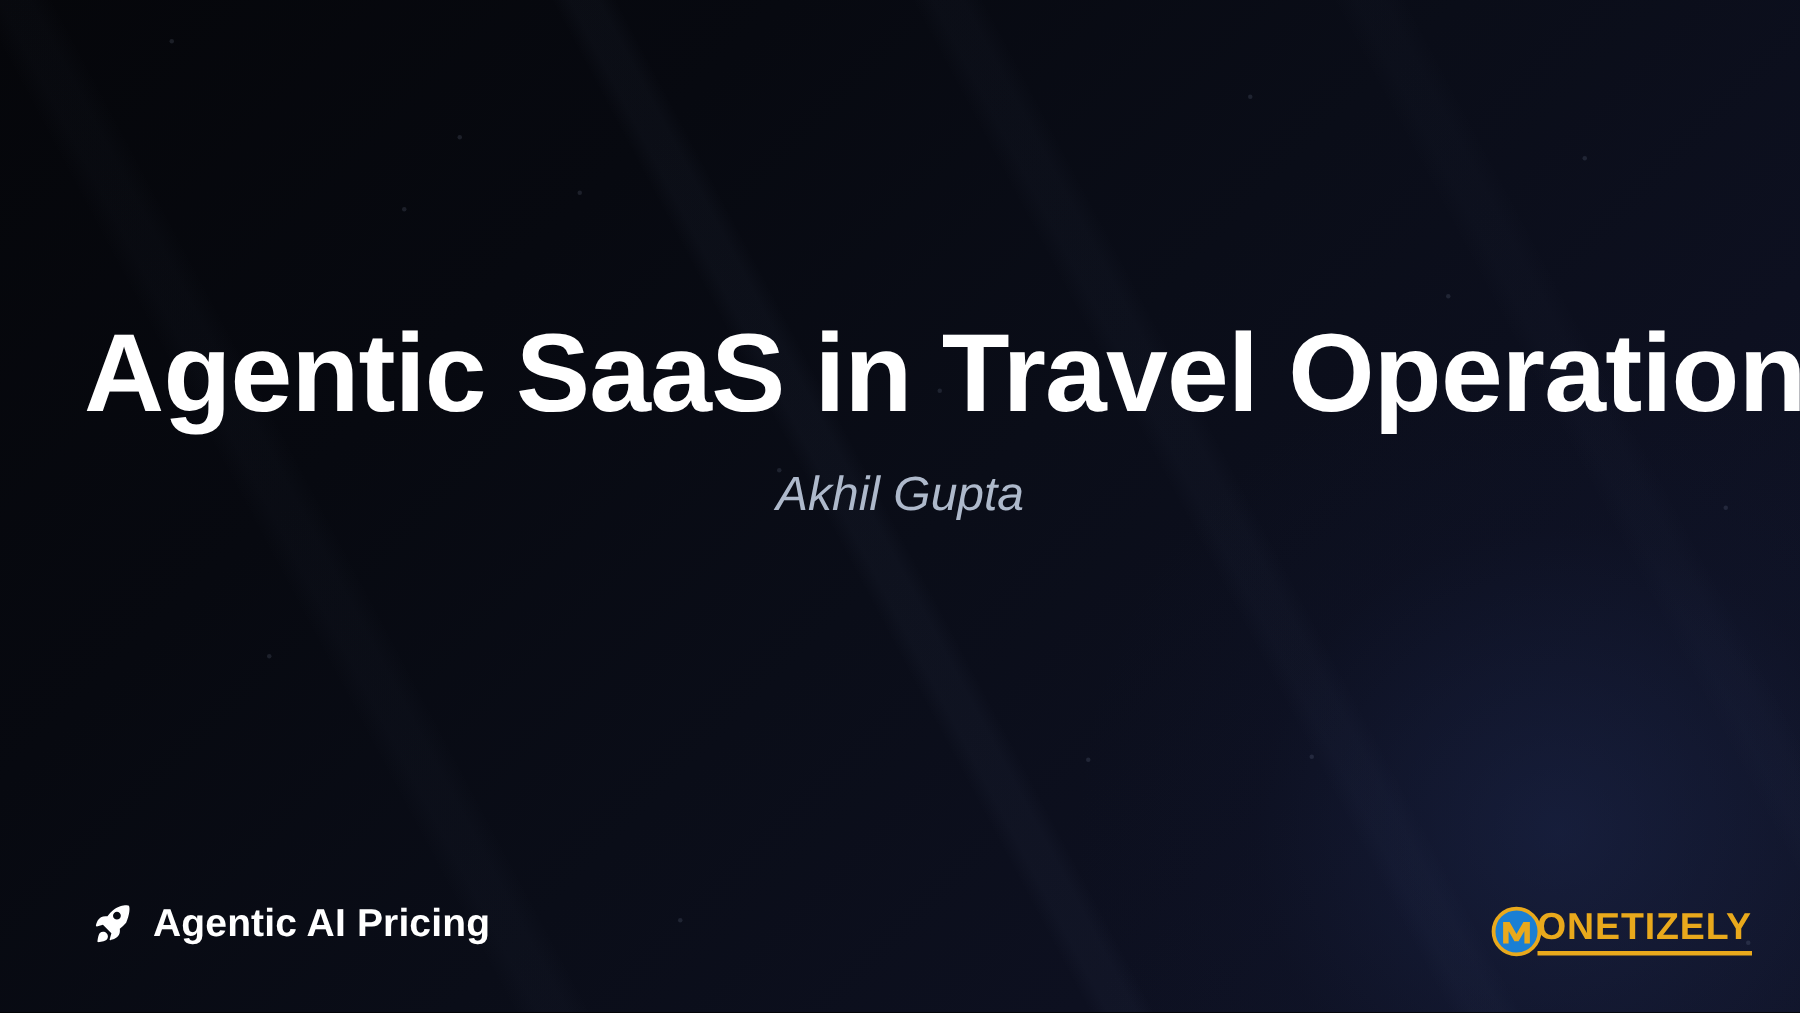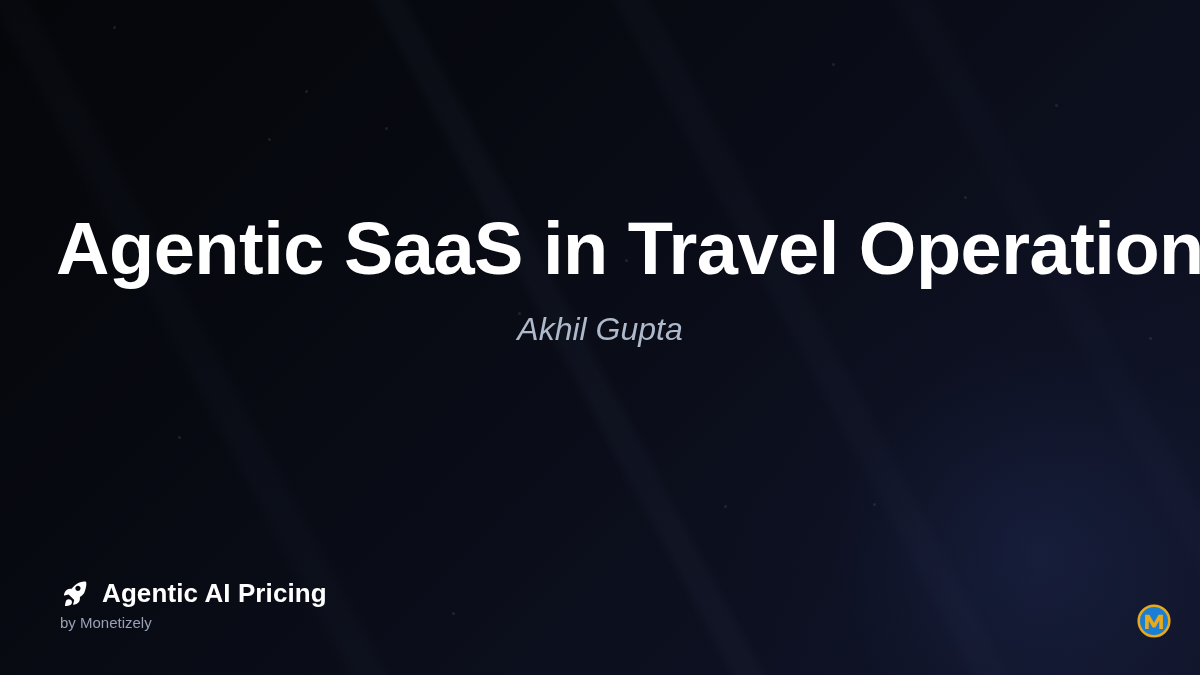--- a/index.html
+++ b/index.html
@@ -170,24 +170,24 @@
           <path d="M27.6 3.0c-1.0-0.9-6.6-0.5-11.0 3.0c-1.7 1.4-3.1 3.0-4.2 4.5c-1.9-0.2-3.4 0.0-4.6 0.7
                    c-2.6 1.5-3.3 4.6-3.6 5.9c-0.1 0.4 0.3 0.7 0.7 0.6l4.3-1.2l6.0 6.0l-1.2 4.3c-0.1 0.4 0.2 0.8 0.6 0.7
                    c1.3-0.3 4.4-1.0 5.9-3.6c0.7-1.2 0.9-2.7 0.7-4.6c1.5-1.1 3.1-2.5 4.5-4.2C28.2 9.6 28.6 4.0 27.6 3.0z
                    M21.1 12.0c-1.1 1.1-2.8 1.1-3.9 0c-1.1-1.1-1.1-2.8 0-3.9c1.1-1.1 2.8-1.1 3.9 0C22.2 9.2 22.2 10.9 21.1 12.0z"></path>
           <path d="M7.0 22.4c-1.1 1.1-1.6 5.1-1.7 6.0c-0.0 0.3 0.2 0.5 0.5 0.5c0.9-0.1 4.9-0.6 6.0-1.7
                    c1.3-1.3 1.3-3.4 0-4.7C10.4 21.2 8.3 21.2 7.0 22.4z"></path>
         </g>
       </svg>
       <span class="brand-name">Agentic AI Pricing</span>
     </div>
-    <div class="brand-sub">by Monetizely</div>
   </div>
 
   <div class="logo">
     <svg class="logo-badge" viewBox="0 0 40 40" aria-hidden="true">
       <circle cx="20" cy="20" r="18" fill="#1a7fd4" stroke="#e9a91c" stroke-width="3"></circle>
       <path d="M9.5 29.5 L9.5 12.5 L14.6 12.5 L20 22.0 L25.4 12.5 L30.5 12.5 L30.5 29.5
                L26.2 29.5 L26.2 19.6 L21.6 27.6 L18.4 27.6 L13.8 19.6 L13.8 29.5 Z" fill="#e9a91c"></path>
     </svg>
+    <span class="logo-word">ONETIZELY</span>
   </div>
 
 </div>
 
 </body></html>

